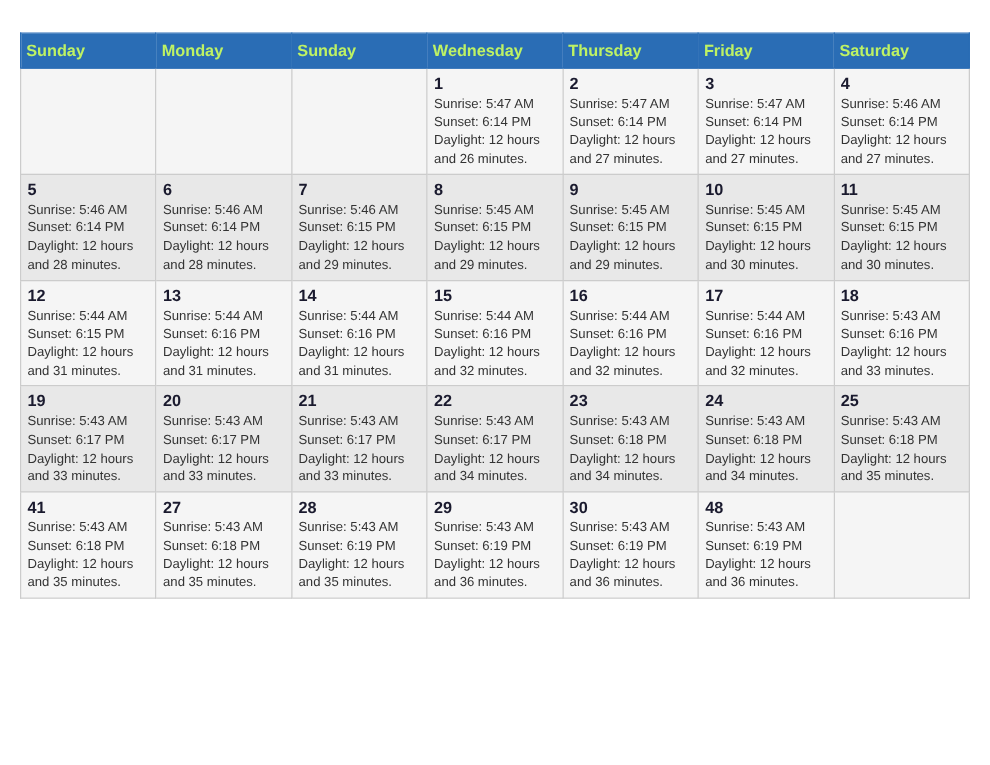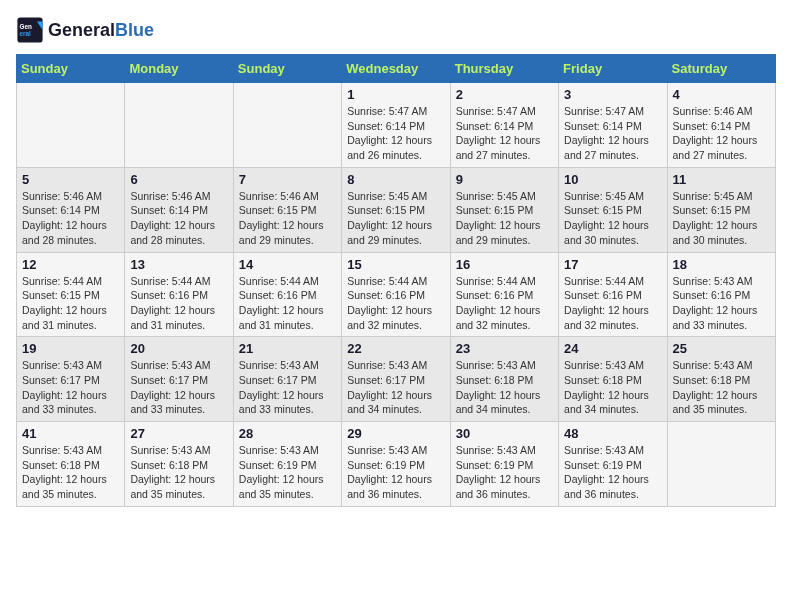--- a/index.html
+++ b/index.html
@@ -85,31 +85,20 @@
     .day-info {
       font-size: 10.5px;
       line-height: 1.4;
       color: #333;
     }
   </style>
 </head>
 <body>
 
 <div class="header-row">
-  <div class="logo">
-    <svg class="logo-icon" viewBox="0 0 40 40" xmlns="http://www.w3.org/2000/svg">
-      <rect x="2" y="2" width="36" height="36" rx="4" fill="#1a1a2e"></rect>
-      <text x="5" y="18" font-size="9" fill="white" font-family="Arial" font-weight="bold">Gen</text>
-      <text x="5" y="28" font-size="9" fill="#2a9df4" font-family="Arial" font-weight="bold">eral</text>
-      <polygon points="30,8 38,8 38,20" fill="#2a9df4"></polygon>
-    </svg>
-    <div>
-      <span class="logo-text-general">General</span><span class="logo-text-blue">Blue</span>
-    </div>
-  </div>
 </div>
 
 <table class="calendar">
   <thead>
     <tr>
     <th>Sunday</th>
         <th>Monday</th>
         <th>Sunday</th>
         <th>Wednesday</th>
         <th>Thursday</th>

